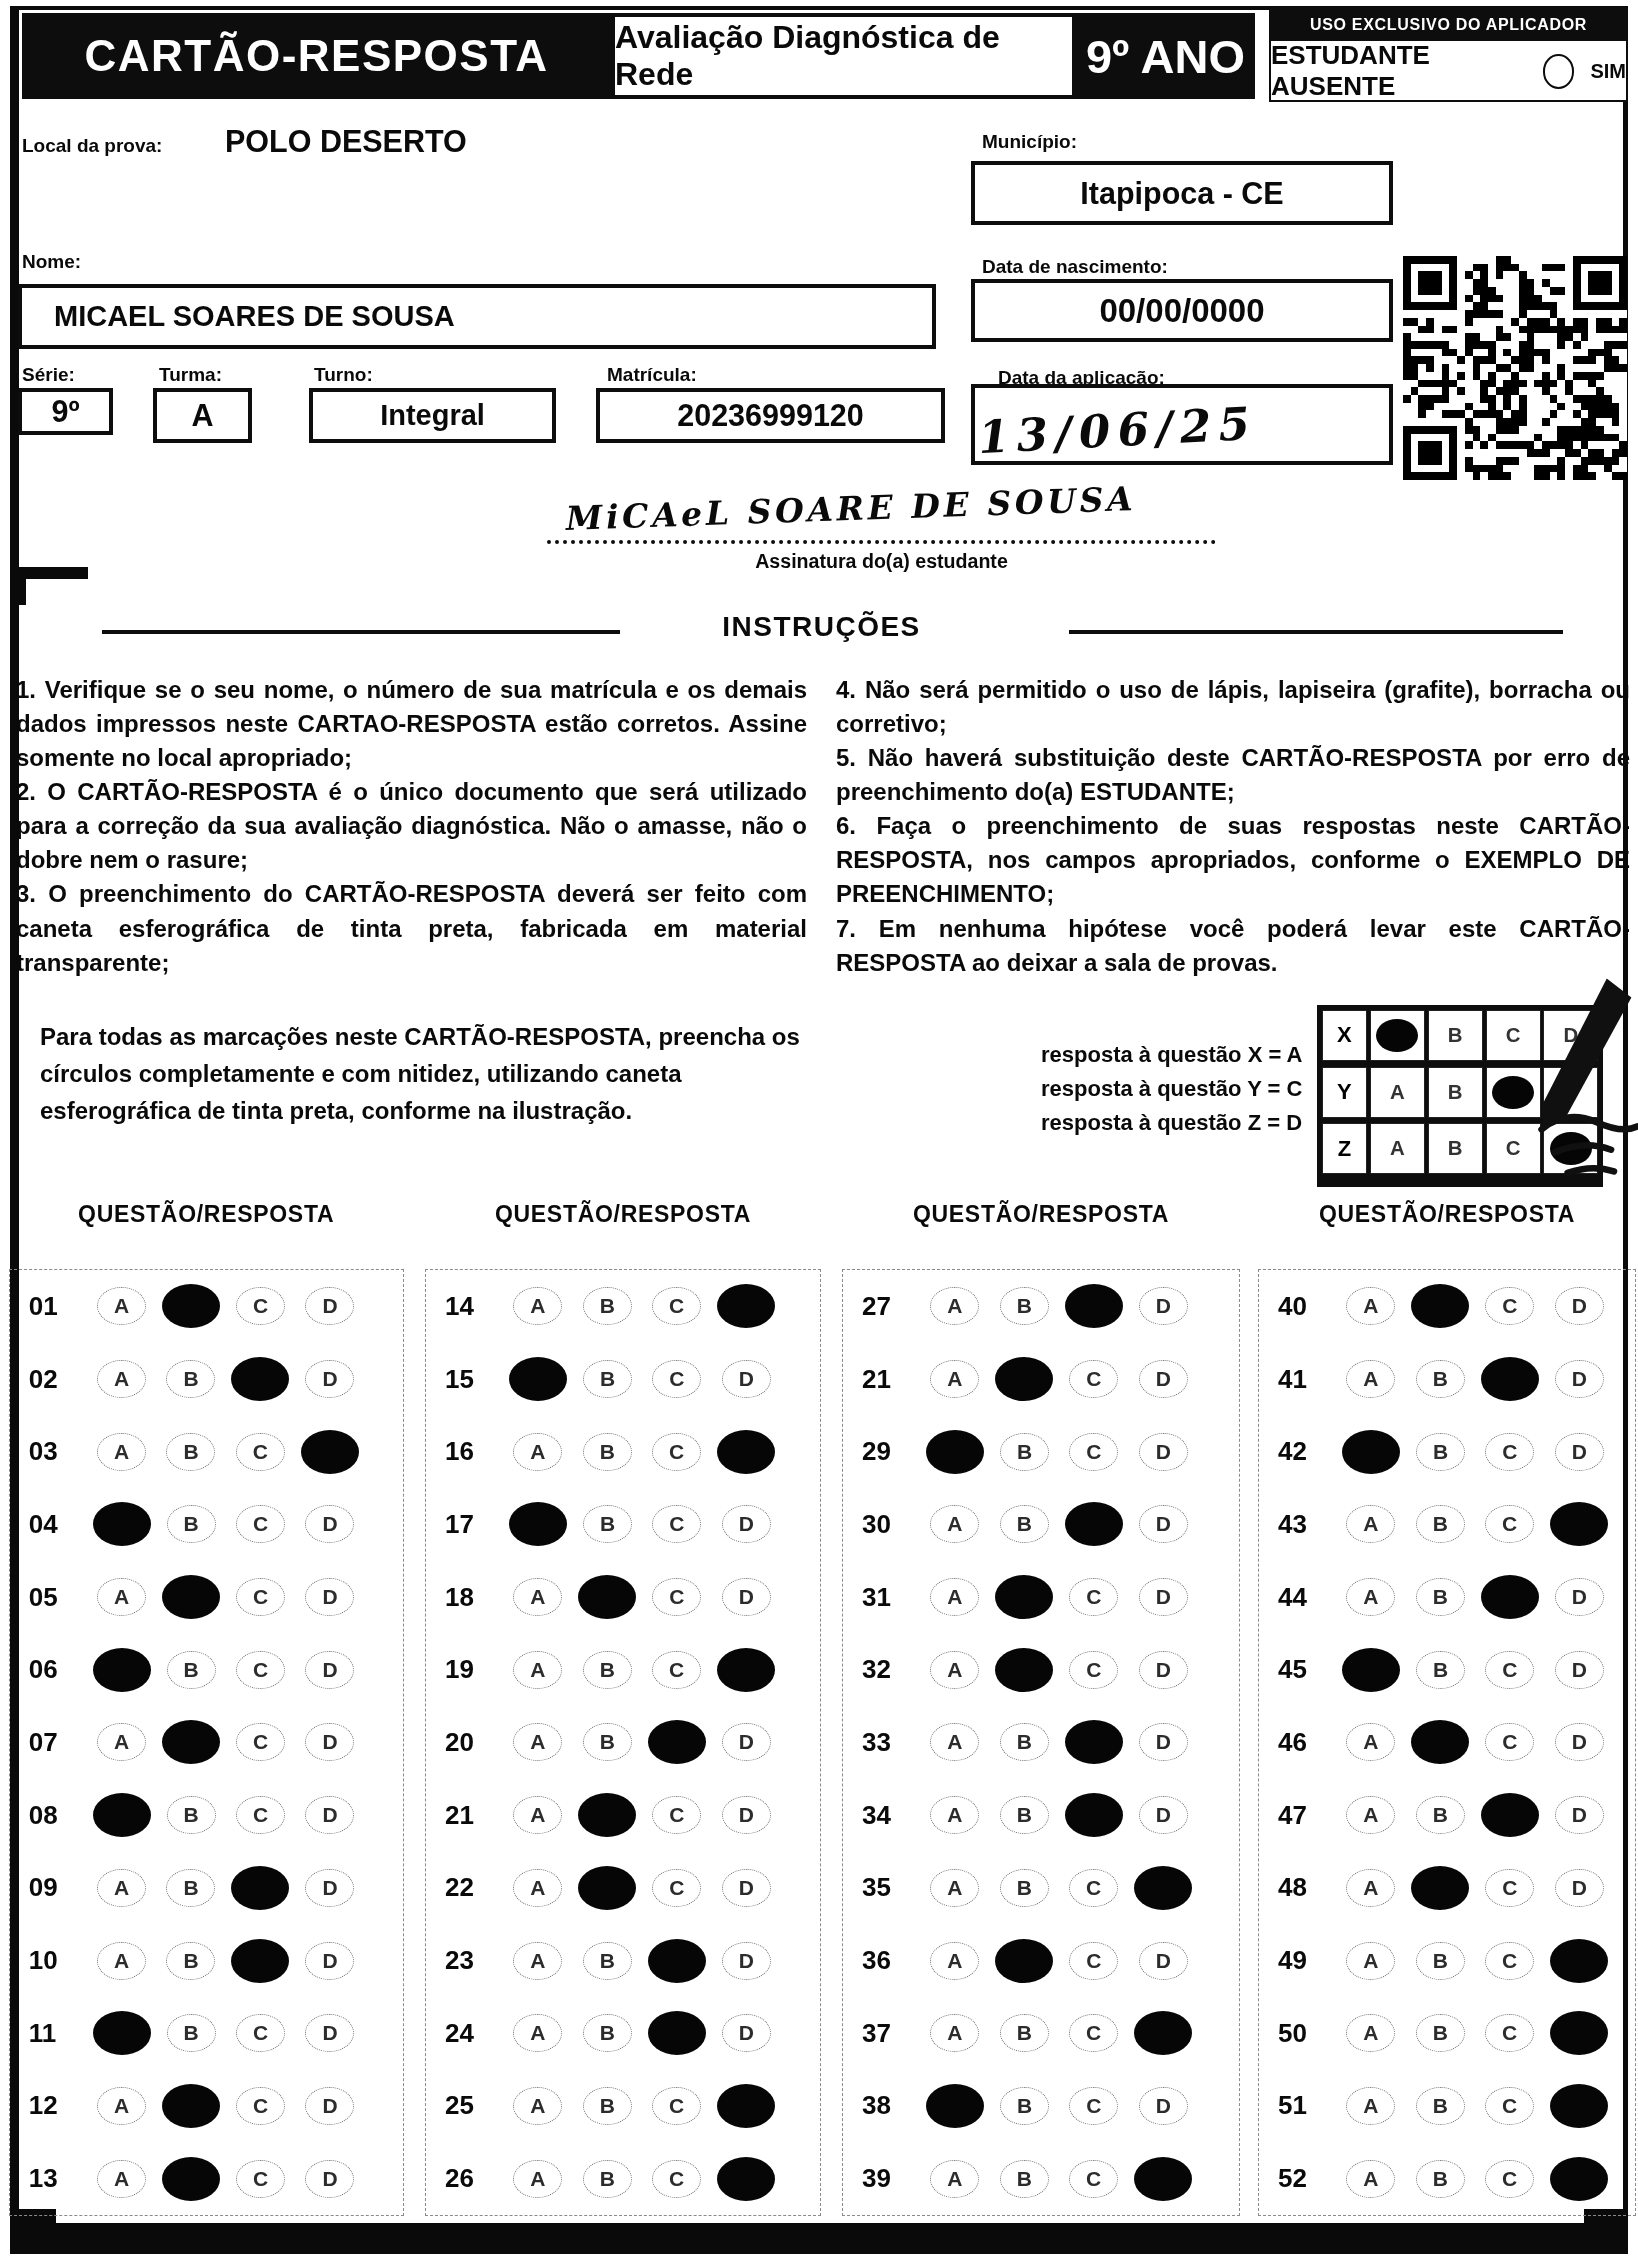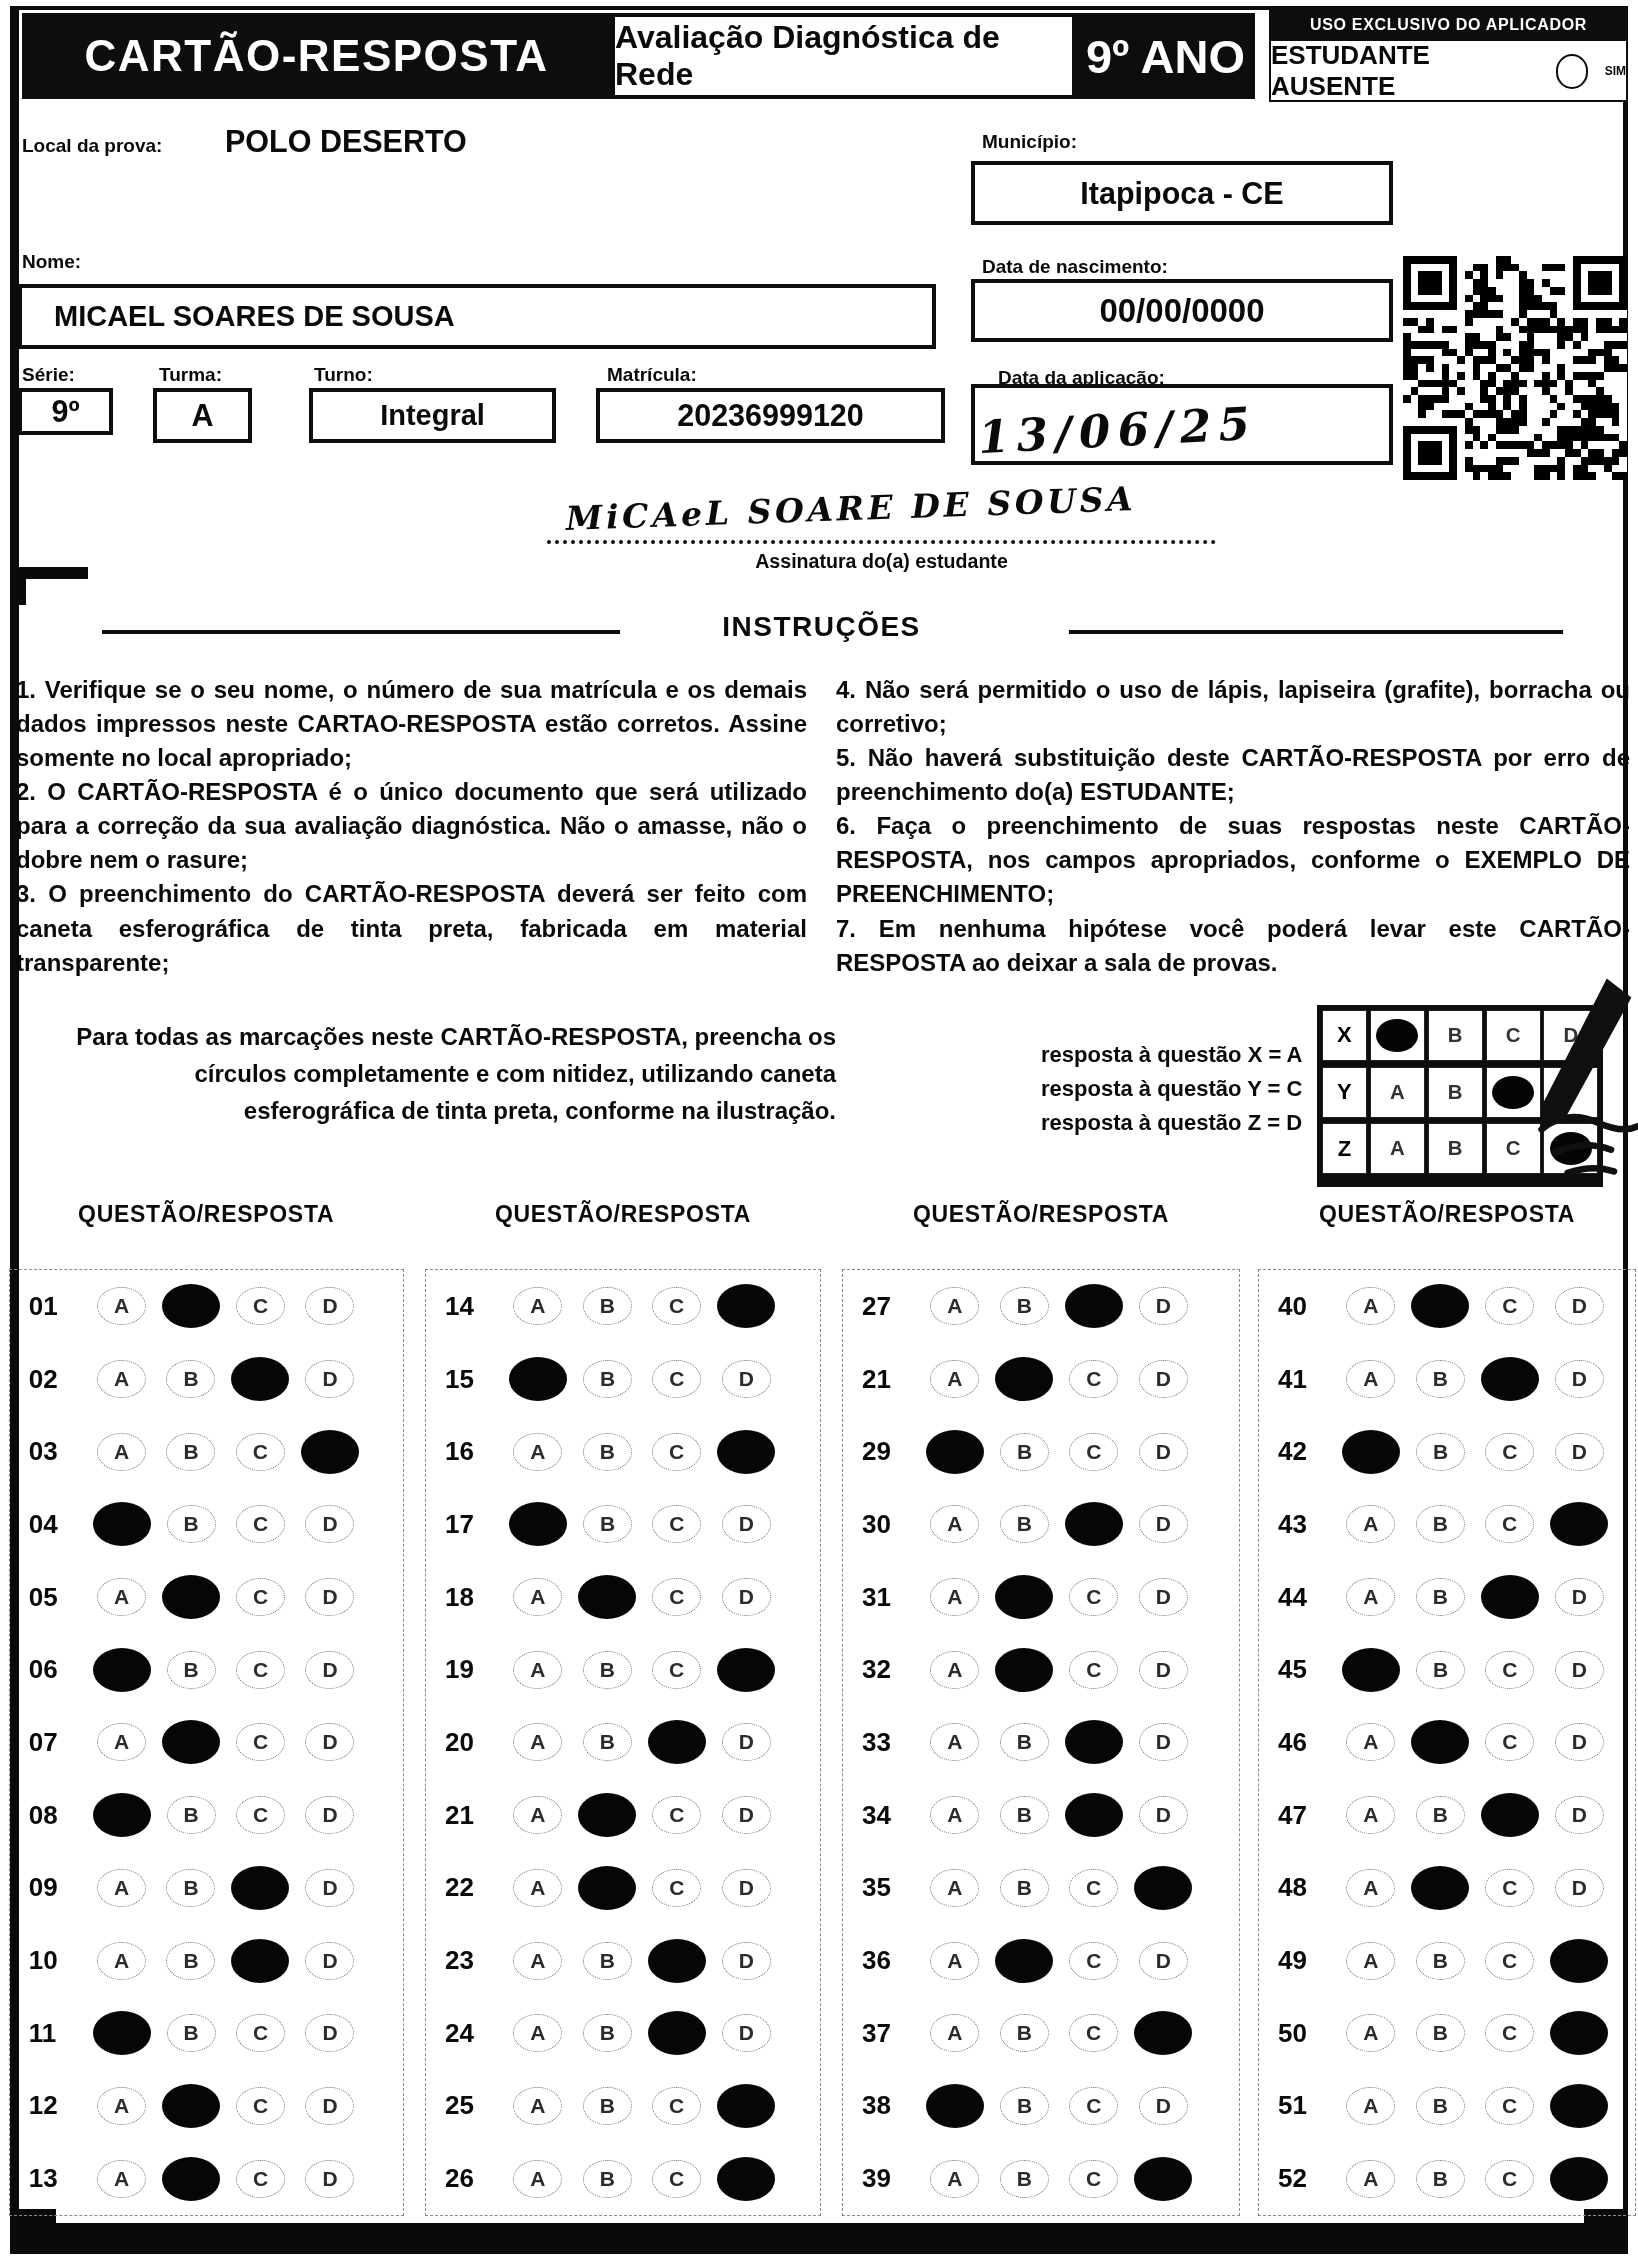--- a/index.html
+++ b/index.html
@@ -61,21 +61,21 @@
 
   <div class="abs hdr-black" style="left:22px;top:13px;width:589px;height:86px;font-size:44px;letter-spacing:1.5px;">CARTÃO-RESPOSTA</div>
   <div class="abs hdr-mid" style="left:611px;top:13px;width:465px;height:86px;">Avaliação Diagnóstica de Rede</div>
   <div class="abs hdr-black" style="left:1076px;top:13px;width:179px;height:86px;font-size:47px;">9º ANO</div>
 
   <div class="abs applicator" style="left:1269px;top:7.3px;width:359px;height:95px;">
     <div class="strip">USO EXCLUSIVO DO APLICADOR</div>
     <div class="body">
       <span class="t">ESTUDANTE AUSENTE</span>
       <span class="circle"></span>
-      <span class="t" style="font-size:12px;margin-left:6px;">SIM</span>
+      <span class="t" style="font-size:20px;margin-left:6px;">SIM</span>
     </div>
   </div>
 
   <div class="abs lbl" style="left:22px;top:135px;">Local da prova:</div>
   <div class="abs" style="left:225px;top:124px;font-weight:700;font-size:30.5px;">POLO DESERTO</div>
 
 
   <div class="abs lbl" style="left:982px;top:131px;">Município:</div>
   <div class="abs fbox" style="left:971px;top:161px;width:422px;height:64px;font-size:30.5px;justify-content:center;">
     <span>Itapipoca - CE</span>
@@ -463,21 +463,21 @@
     <p>2. O CARTÃO-RESPOSTA é o único documento que será utilizado para a correção da sua avaliação diagnóstica. Não o amasse, não o dobre nem o rasure;</p>
     <p>3. O preenchimento do CARTÃO-RESPOSTA deverá ser feito com caneta esferográfica de tinta preta, fabricada em material transparente;</p>
   </div>
   <div class="abs instr" style="left:836px;top:673px;width:794px;">
     <p>4. Não será permitido o uso de lápis, lapiseira (grafite), borracha ou corretivo;</p>
     <p>5. Não haverá substituição deste CARTÃO-RESPOSTA por erro de preenchimento do(a) ESTUDANTE;</p>
     <p>6. Faça o preenchimento de suas respostas neste CARTÃO-RESPOSTA, nos campos apropriados, conforme o EXEMPLO DE PREENCHIMENTO;</p>
     <p>7. Em nenhuma hipótese você poderá levar este CARTÃO-RESPOSTA ao deixar a sala de provas.</p>
   </div>
 
-  <div class="abs instr" style="left:40px;top:1018px;width:796px;text-align:right;line-height:1.55;">Para todas as marcações neste CARTÃO-RESPOSTA, preencha os círculos completamente e com nitidez, utilizando caneta esferográfica de tinta preta, conforme na ilustração.</div>
+  <div class="abs instr" style="left:40px;top:1018px;width:796px;text-align:left;line-height:1.55;">Para todas as marcações neste CARTÃO-RESPOSTA, preencha os círculos completamente e com nitidez, utilizando caneta esferográfica de tinta preta, conforme na ilustração.</div>
 
   <div class="abs" style="left:1041px;top:1038px;font-weight:700;font-size:22px;line-height:1.55;">
     <div>resposta à questão X = A</div>
     <div>resposta à questão Y = C</div>
     <div>resposta à questão Z = D</div>
   </div>
 
   <div class="abs ex-grid" style="left:1317px;top:1005px;">
       <div class="ex-row">
         <span class="ex-cell lab">X</span>

